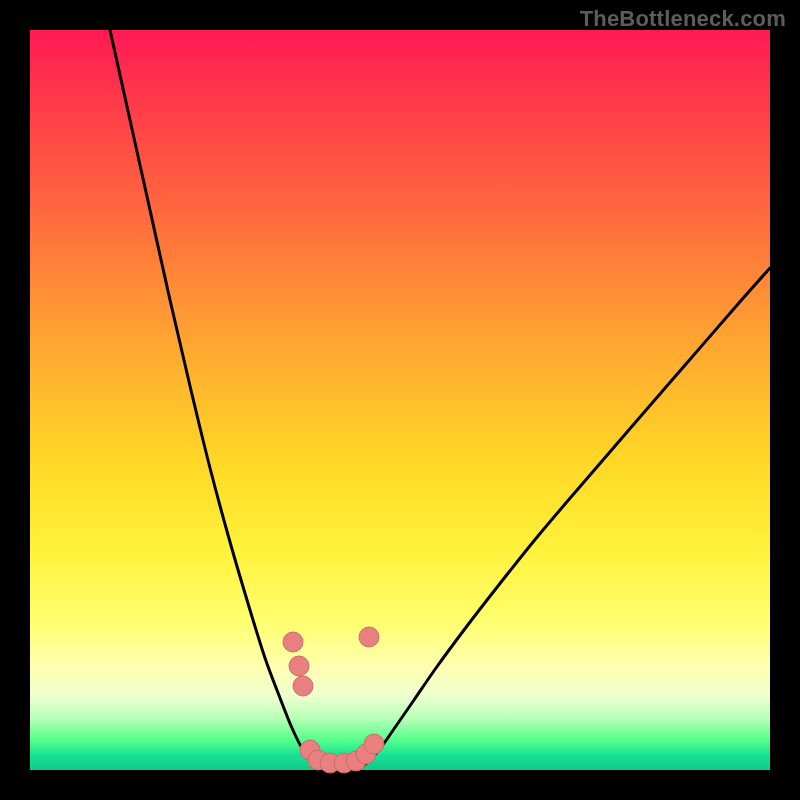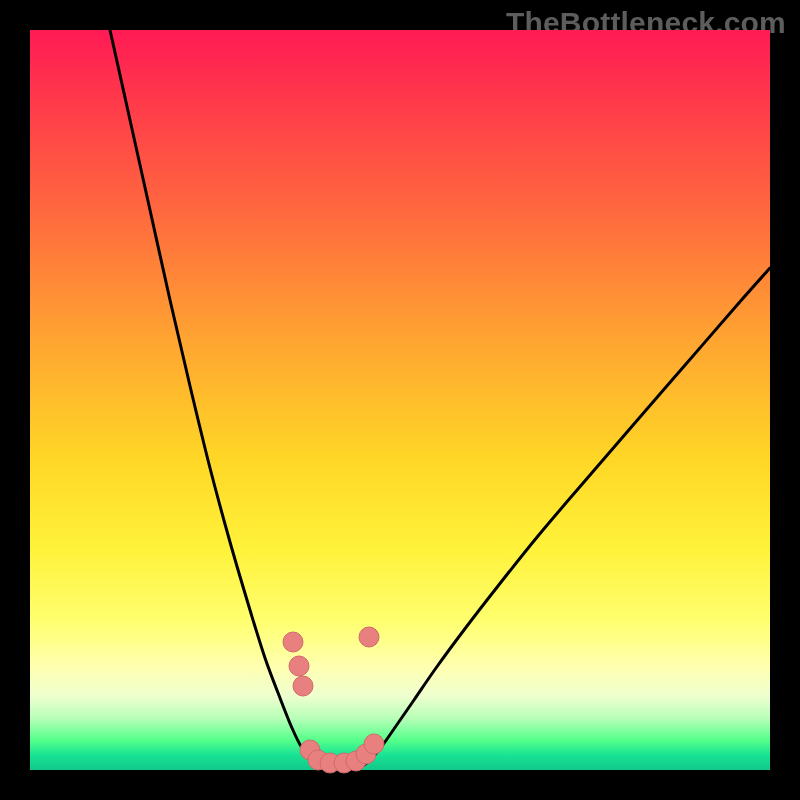--- a/index.html
+++ b/index.html
@@ -38,21 +38,21 @@
       #54ff8a 96%,
       #18e294 98%,
       #11c98a 100%
     );
   }
   .watermark {
     position: absolute;
     top: 6px;
     right: 14px;
     color: #5d5d5d;
-    font-size: 30px;
+    font-size: 22px;
     font-weight: 600;
     letter-spacing: 0.2px;
     user-select: none;
   }
   svg.curve {
     position: absolute;
     left: 0;
     top: 0;
     width: 740px;
     height: 740px;

